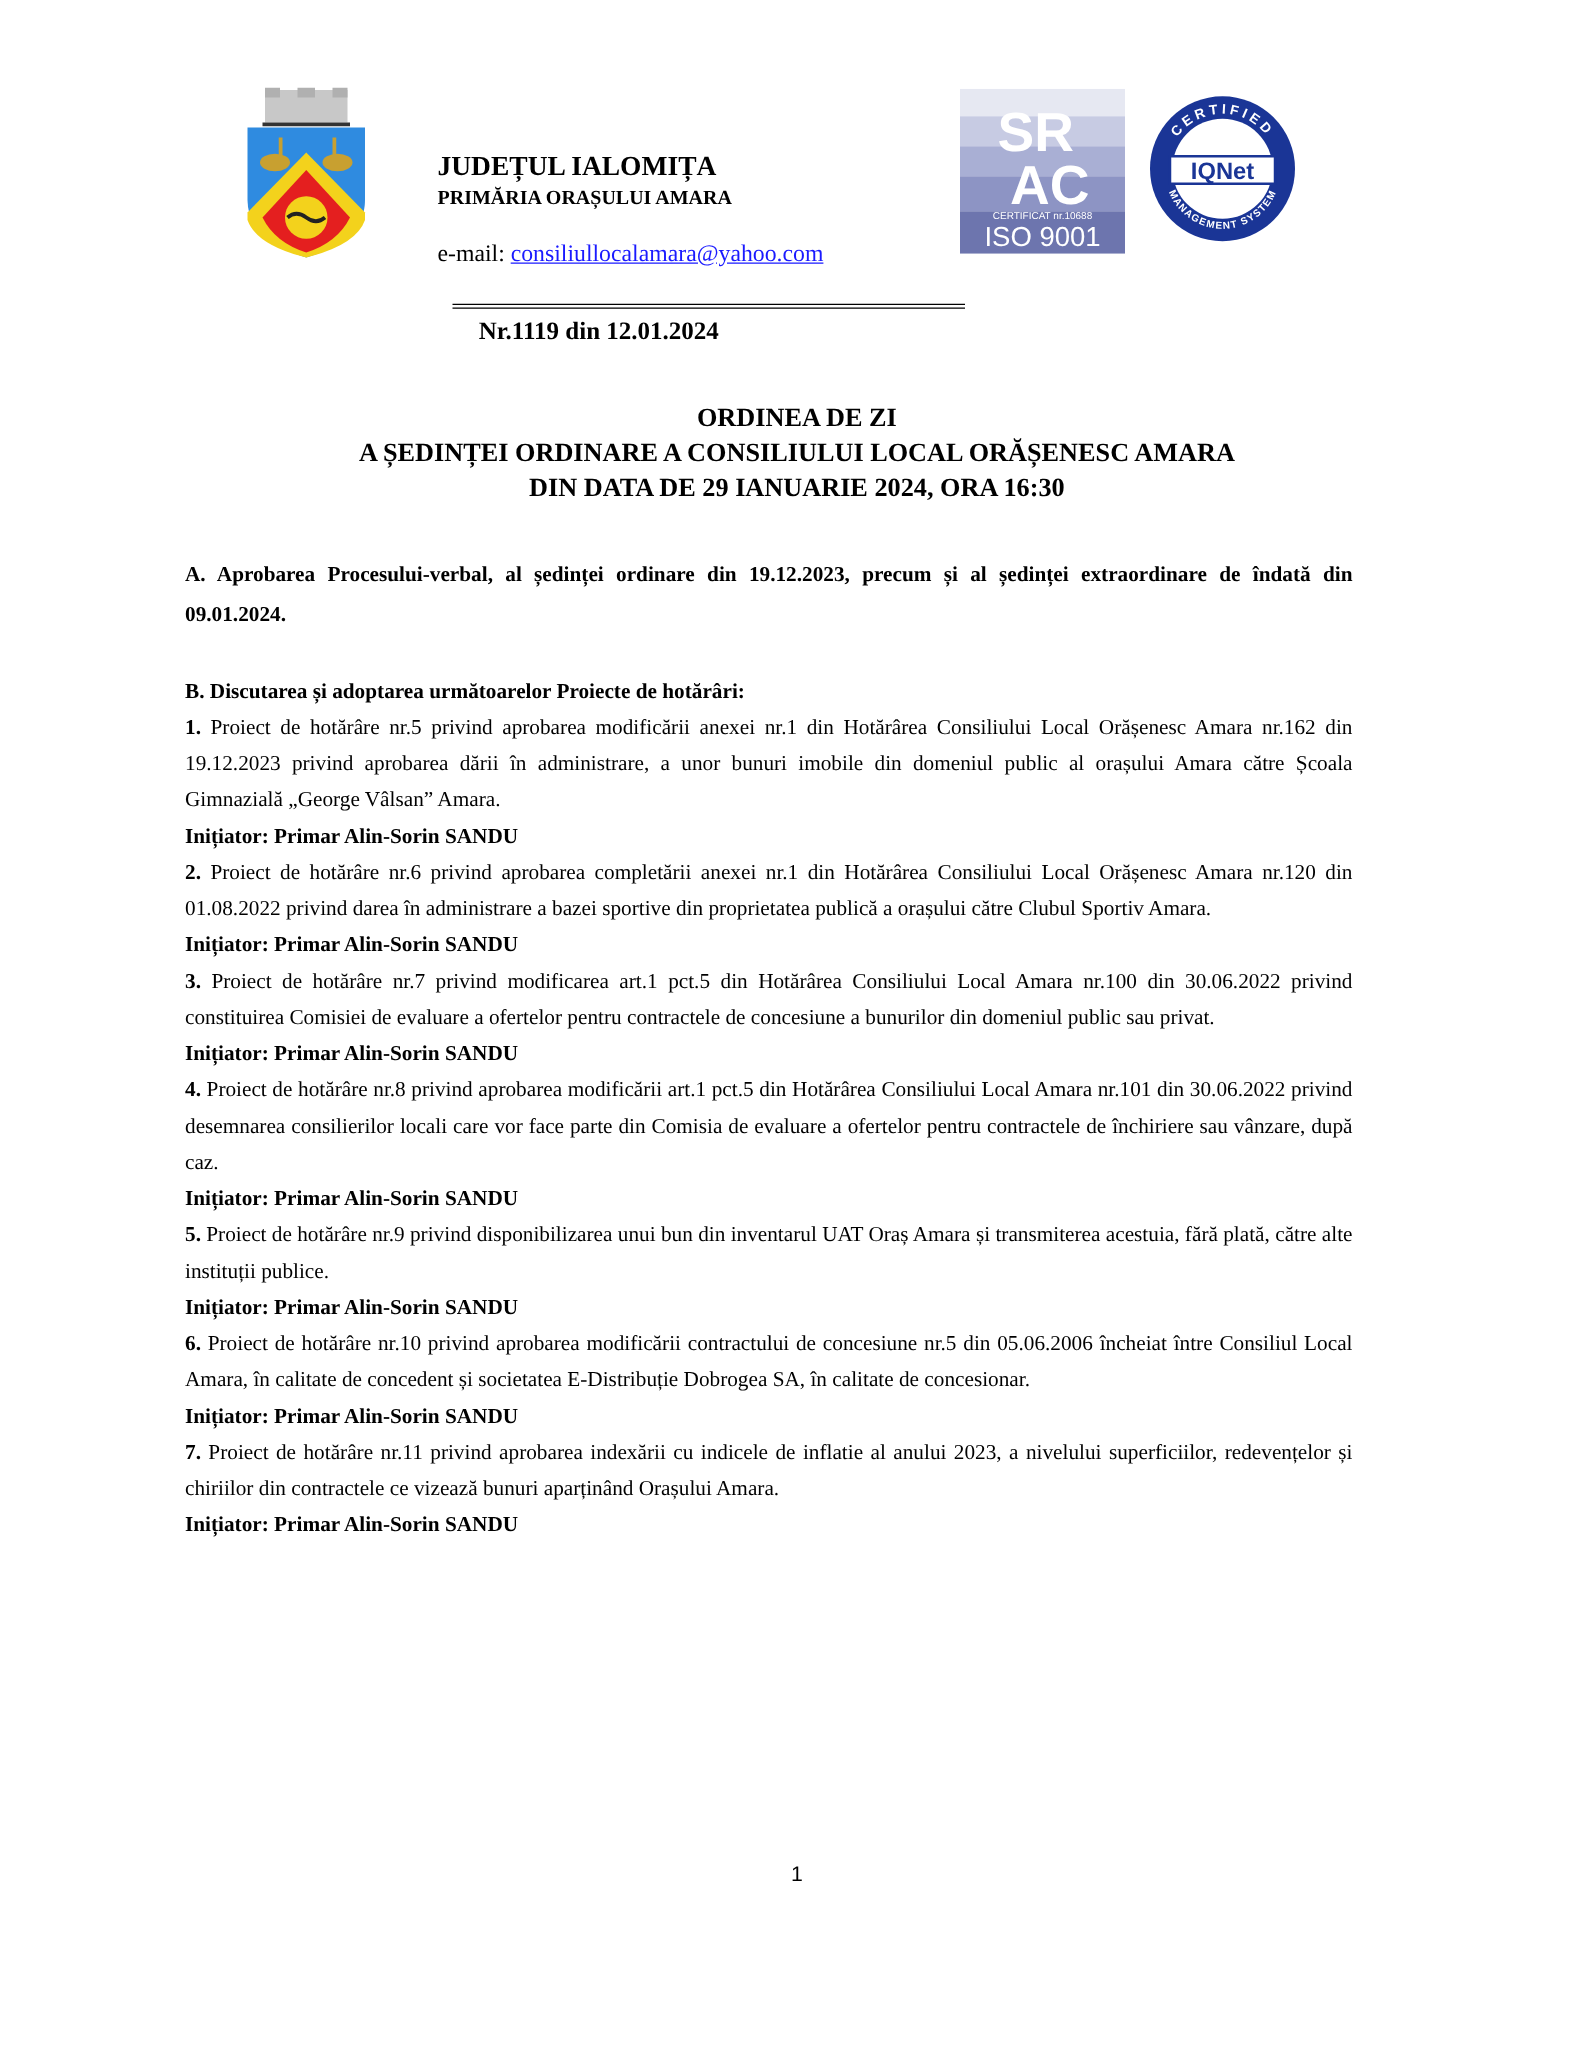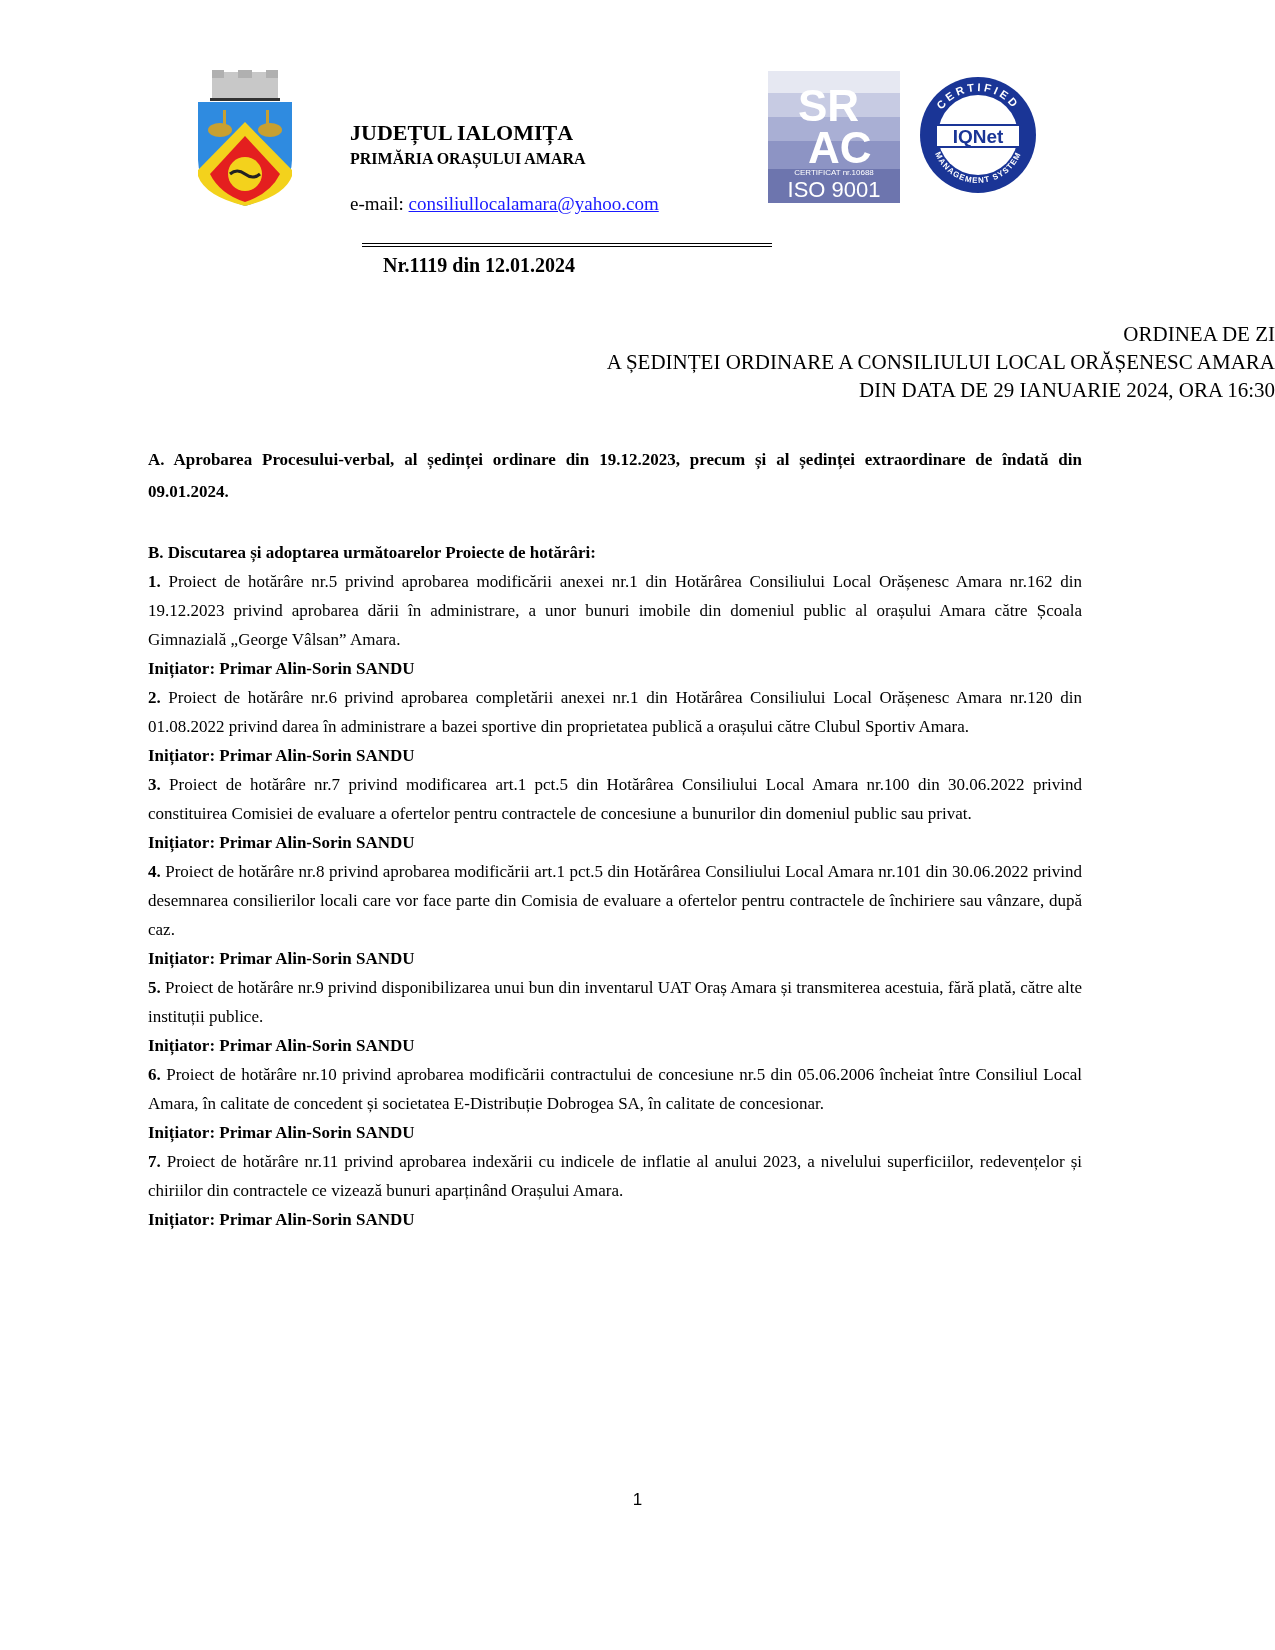--- a/index.html
+++ b/index.html
@@ -6,21 +6,21 @@
   body { width:1275px; height:1650px; position:relative; overflow:hidden;
          font-family:"Liberation Serif", serif; color:#000; }
   .abs { position:absolute; }
   .hdr-text { left:350px; top:72px; width:420px; text-align:left;margin-top:48px; }
   .hdr-title { font-weight:bold; font-size:22px; line-height:26px; }
   .hdr-sub { font-weight:bold; font-size:16px; line-height:26px; }
   .hdr-addr { font-size:19px; line-height:24px; }
   .link { color:#1a1aff; text-decoration:underline; }
   .rule { left:362px; width:410px; height:0; border-top:1px solid #000; }
   .docnr { left:383px; top:254px; font-weight:bold; font-size:20px; }
-  .title { left:0; width:1275px; text-align:right; font-weight:normal; font-size:21px; line-height:28px; top:320px; }
+  .title { left:0; width:1275px; text-align:center; font-weight:bold; font-size:21px; line-height:28px; top:320px; }
   .body { left:148px; width:934px; font-size:17px; line-height:29px; }
   .para { text-align:justify; margin:0; }
   .bold { font-weight:bold; }
   .pagenum { left:0; width:1275px; top:1490px; text-align:center; font-family:"Liberation Sans", sans-serif; font-size:17px; }
 </style>
 </head>
 <body>
 
 <div class="abs" style="left:190px;top:70px;width:110px;height:140px;">
   <svg width="110" height="140" viewBox="0 0 110 140">

